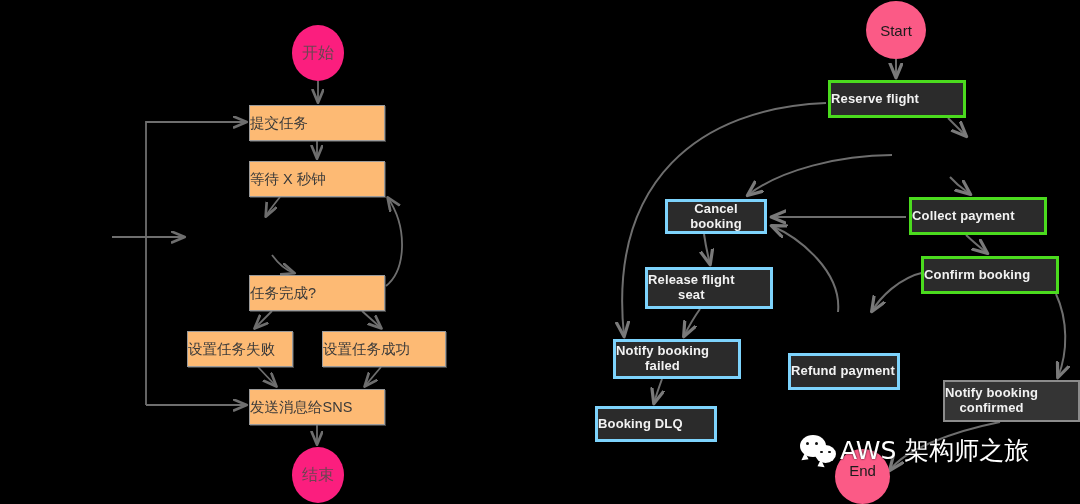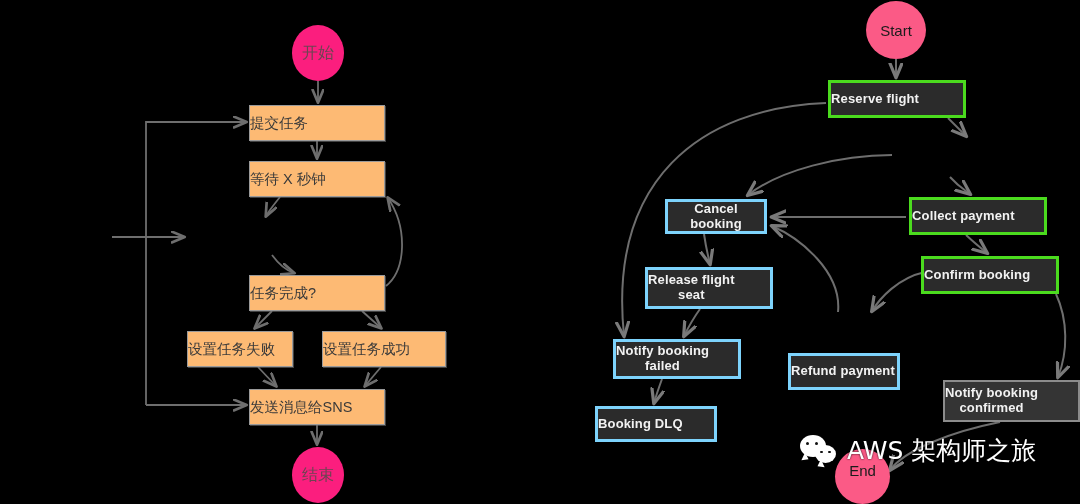--- a/index.html
+++ b/index.html
@@ -39,21 +39,21 @@
   }
   .circle-cn{background:#fb1e7e;color:#6d4452;font-size:16px;}
   .circle-en{background:#fb5a86;color:#1b1b1b;font-size:15px;}
 
   
   .edges{position:absolute;left:0;top:0;width:1080px;height:504px;pointer-events:none;}
 
   
   #watermark{
     position:absolute;left:800px;top:434px;
-    display:flex;align-items:center;gap:7px;
+    display:flex;align-items:center;gap:0;
     z-index:8;
   }
   #watermark .wm-text{
     color:#ffffff;font-size:25px;font-weight:400;
     font-family:"DejaVu Sans","Liberation Sans",sans-serif;
     white-space:nowrap;text-shadow:0 0 2px #000;
   }
   .wechat{position:relative;width:40px;height:32px;}
   .wechat .bub{position:absolute;background:#fff;border-radius:50%;}
   .wechat .b1{width:26px;height:22px;left:0;top:0;}

